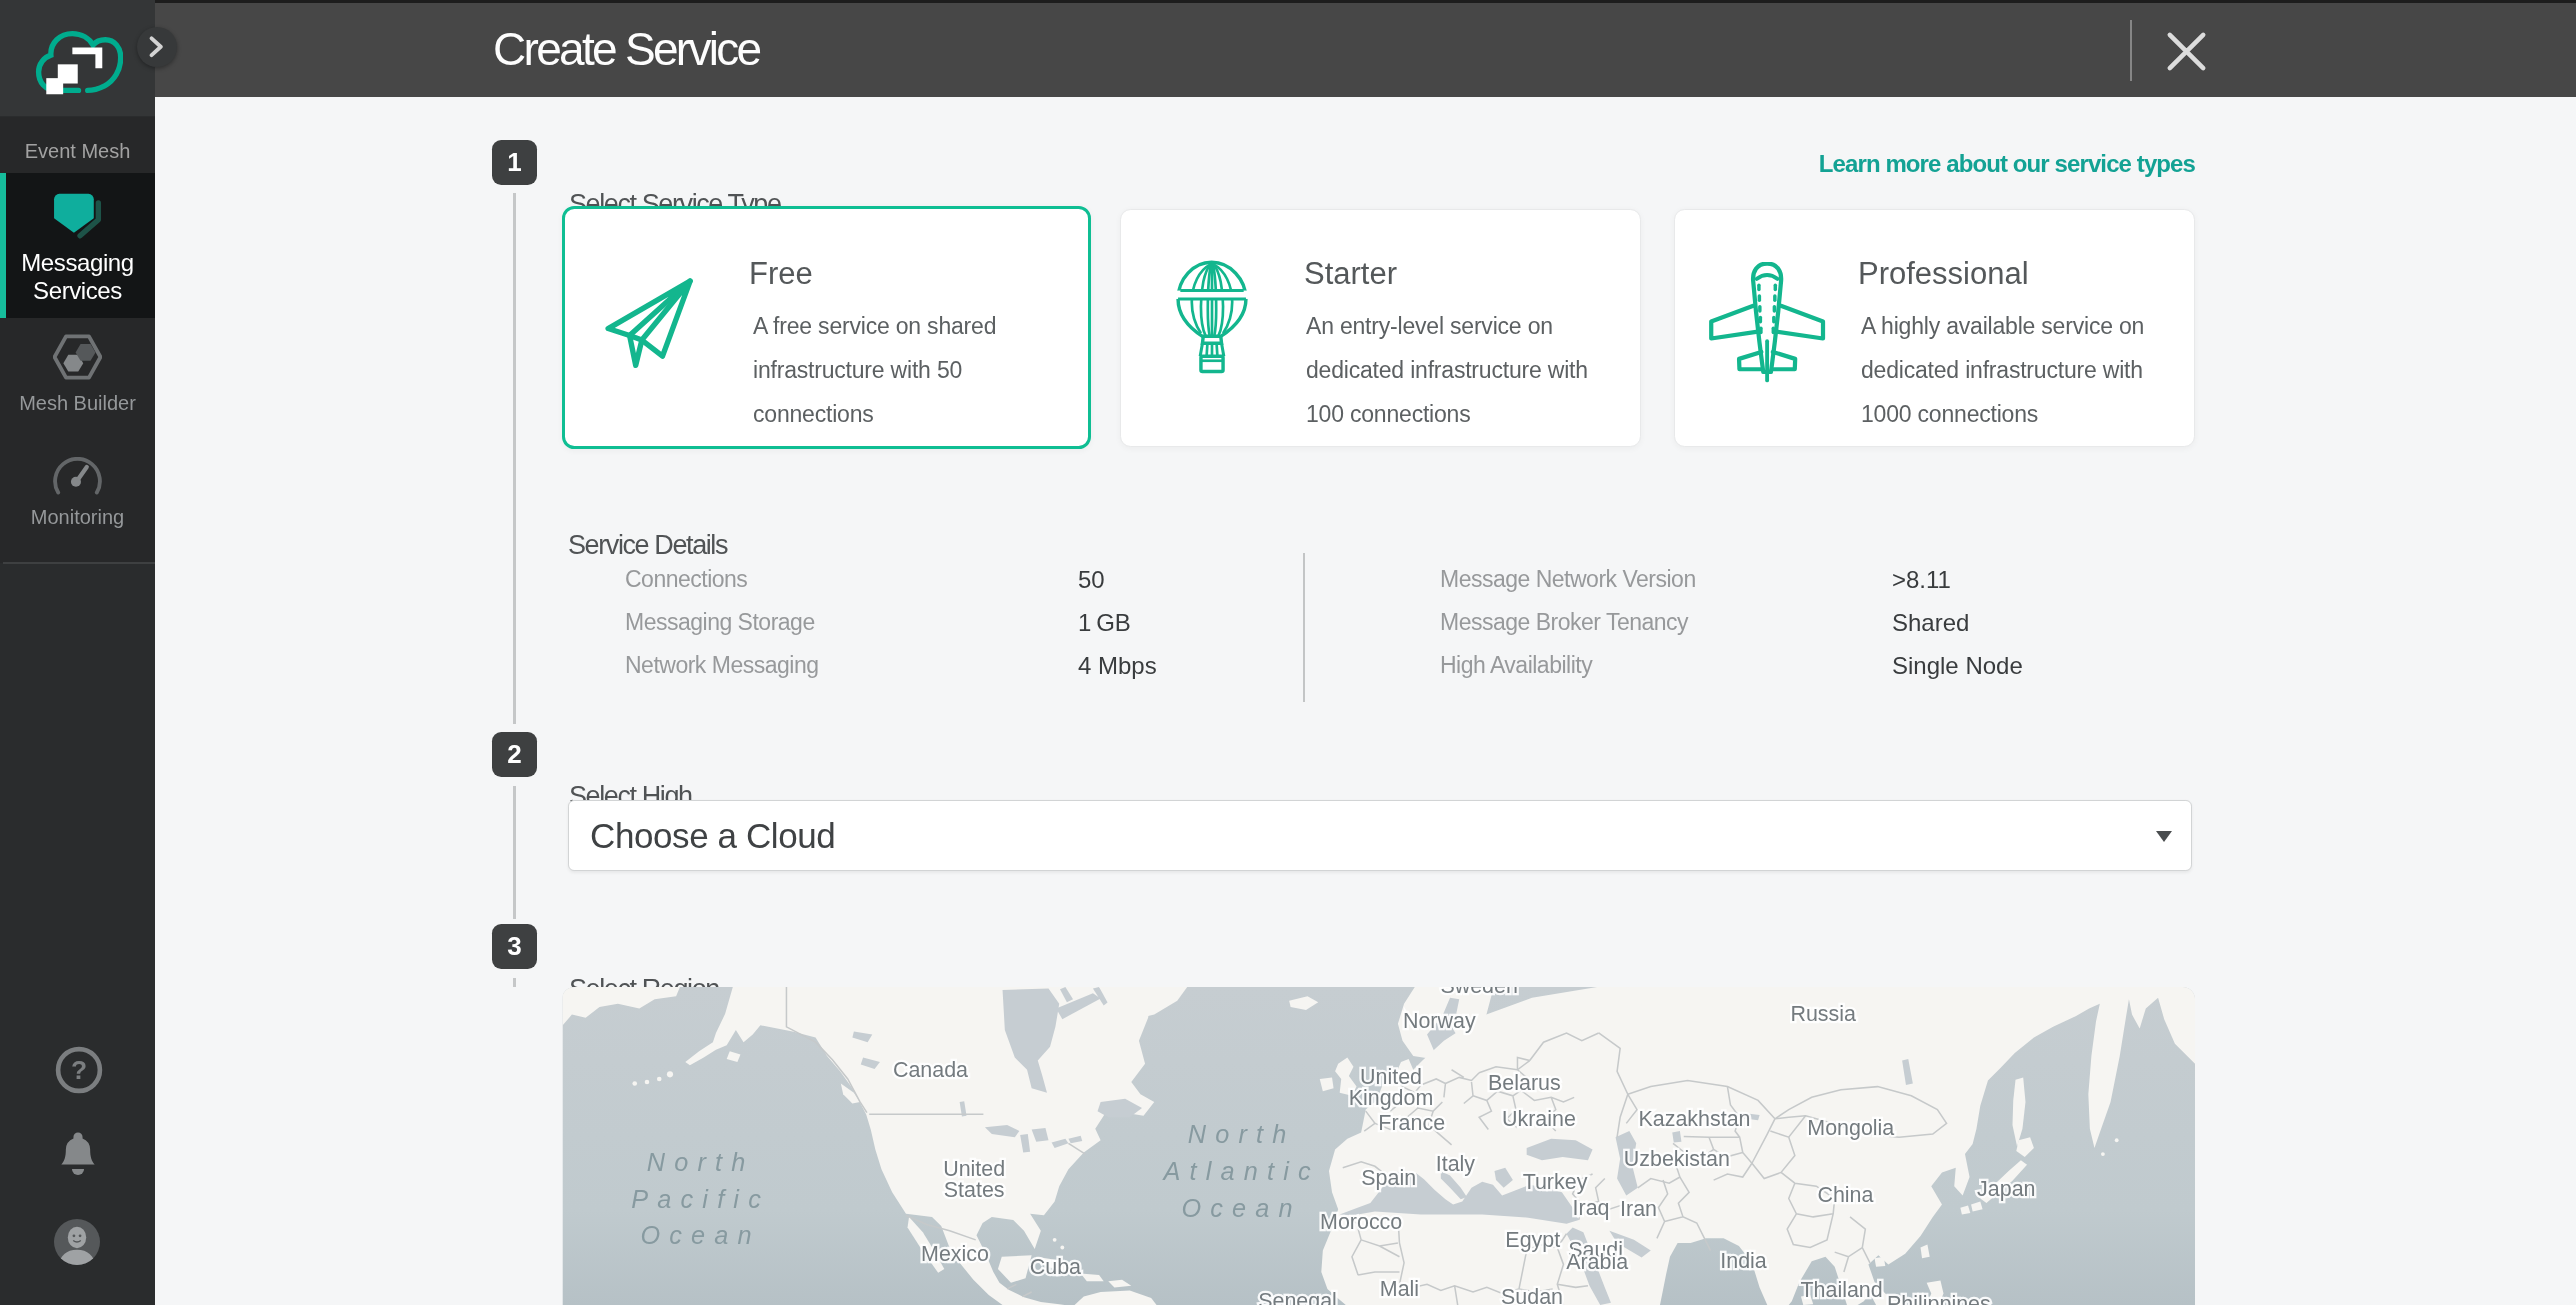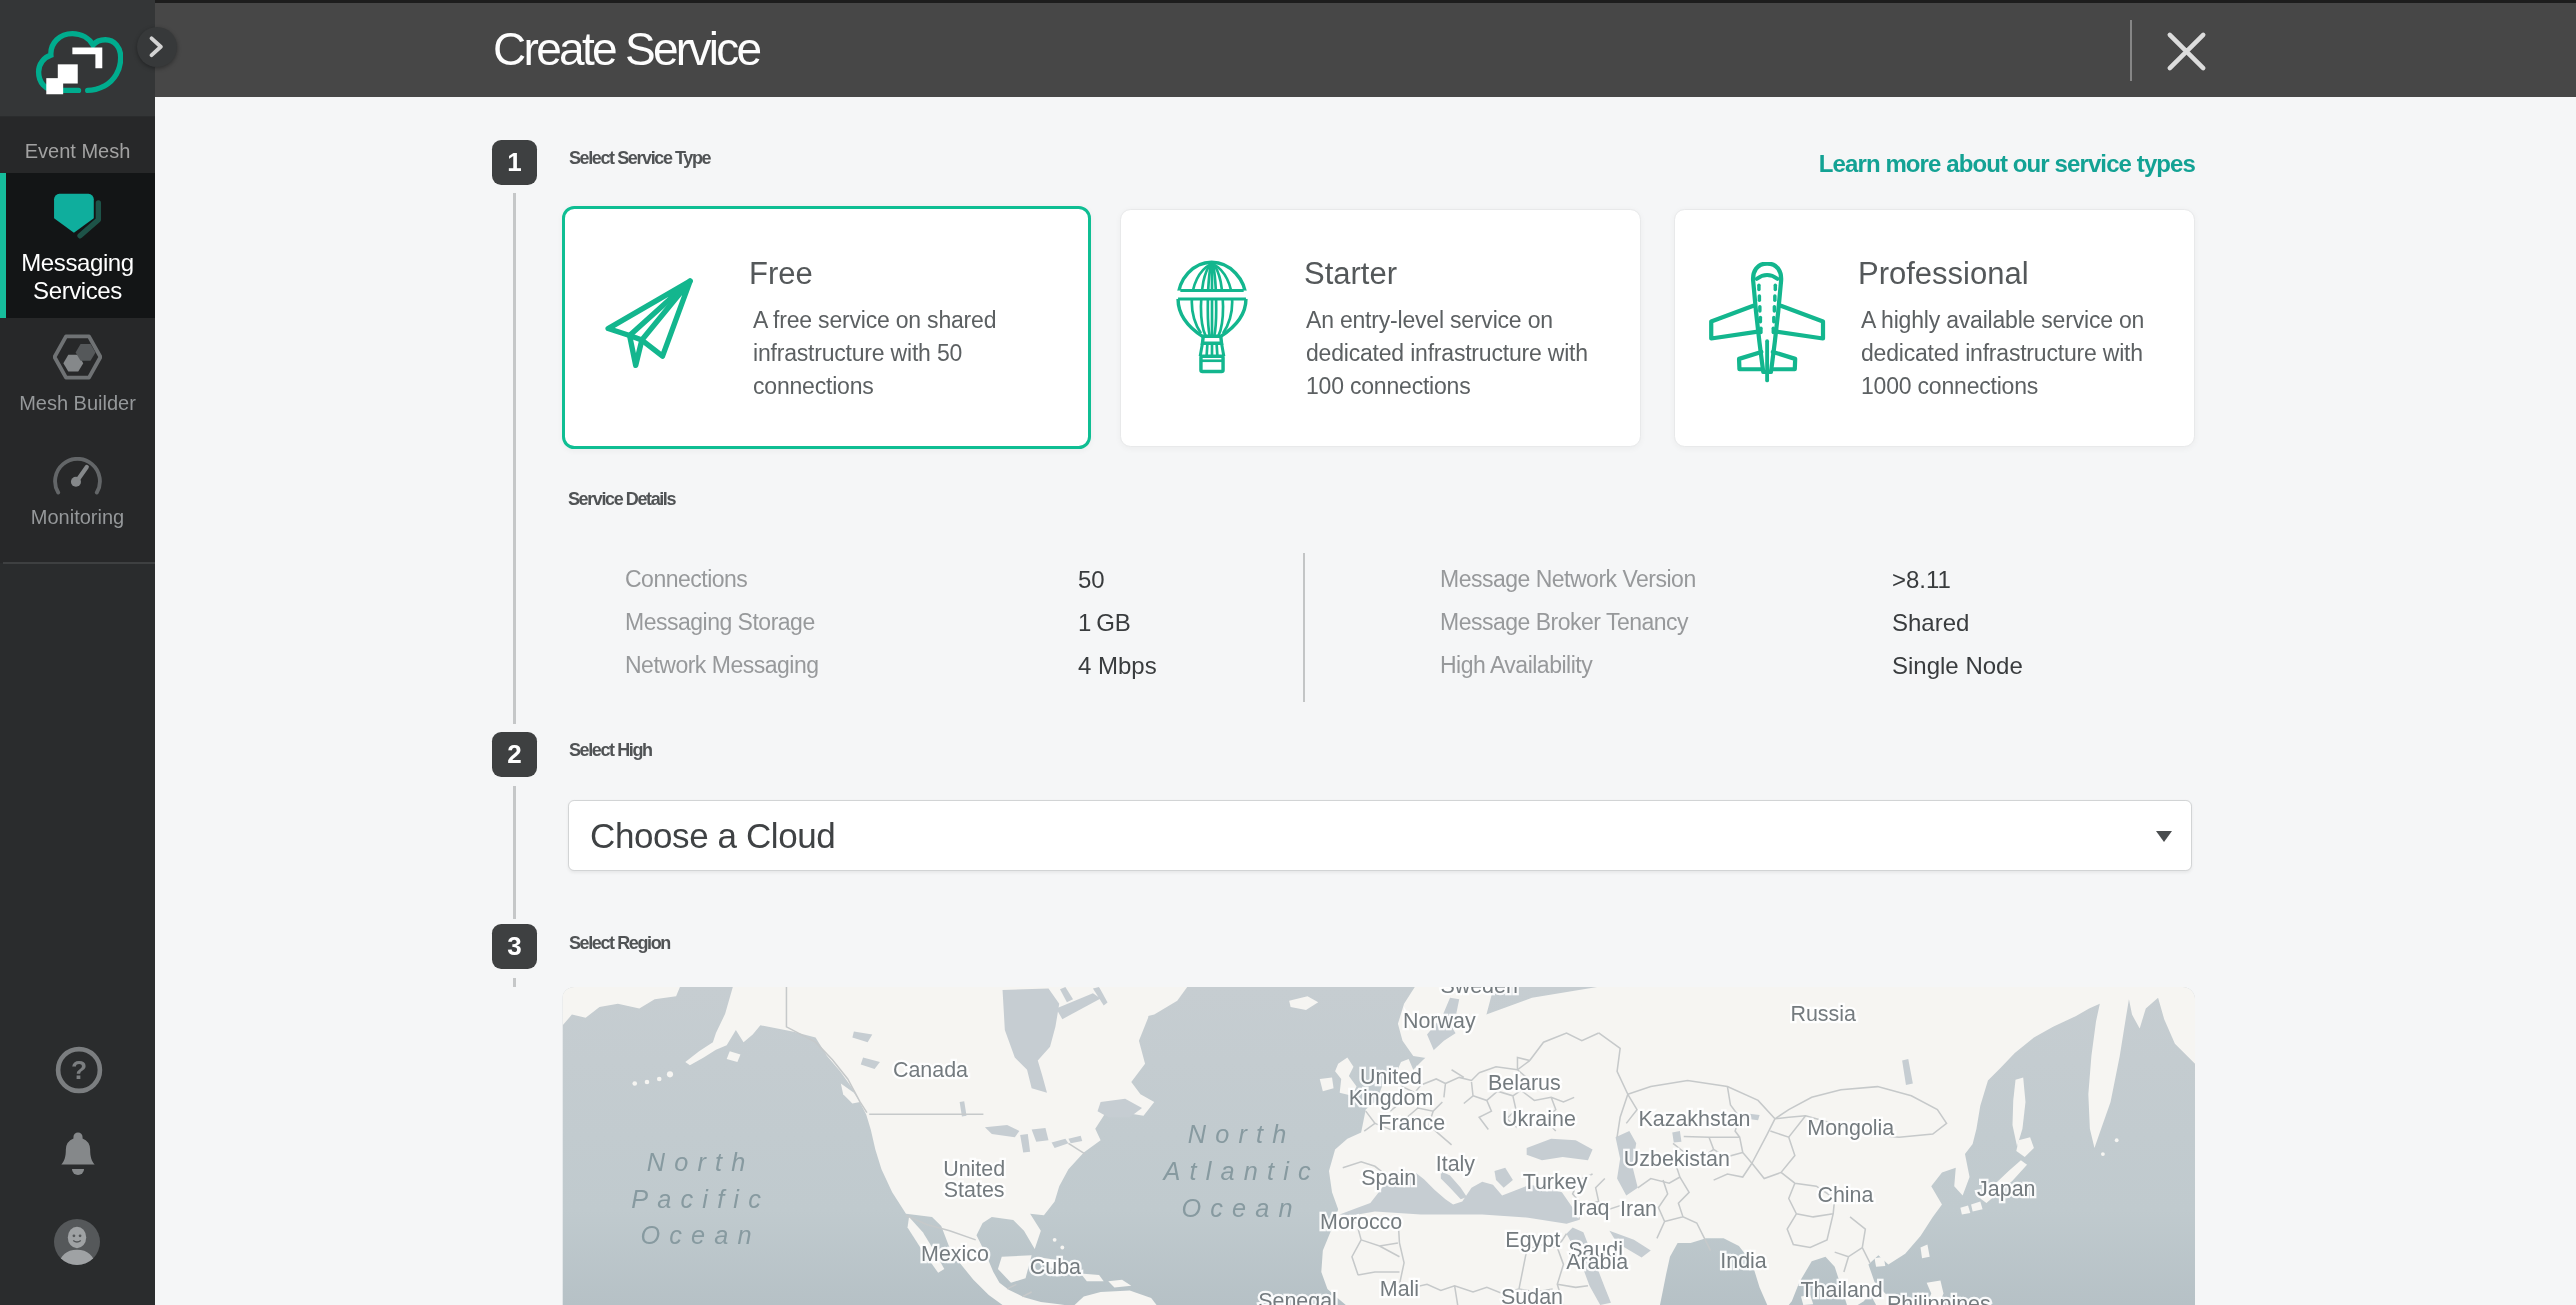--- a/index.html
+++ b/index.html
@@ -17,30 +17,30 @@
   #sepline { left:3.1px; top:562px; width:152px; height:1.5px; background:#3e4041; }
   .navlabel { width:155px; text-align:center; color:#a2a2a2; font-size:20px; }
   #eventmesh { top:140px;text-align:center; }
   #msblock { left:0; top:173px; width:155px; height:145px; background:#131516; }
   #msbar { left:0; top:173px; width:6.1px; height:145px; background:#16bd9c; }
   #mstext { top:249px; color:#fff; line-height:28px; font-size:24px; letter-spacing:-0.4px; }
   
   #collapse { left:137px; top:27px; width:40px; height:40px; border-radius:50%; background:#37393a; box-shadow:0 1.5px 4.6px rgba(0,0,0,.35); }
   
   .badge { width:45px; height:45px; border-radius:9.2px; background:#3e4041; color:#fff; font-size:26px; font-weight:bold; text-align:center; line-height:45px; }
-  .h1 { font-size:18px; font-weight:bold; color:#505355; letter-spacing:-1.4px; }
+  .h1 { font-size:27px; font-weight:normal; color:#505355; letter-spacing:-1.4px;margin-top:41px; }
   .connector { left:513px; width:3.1px; background:#c5c7c8; }
   #learnmore { top:150px; right:381px; font-size:24px; font-weight:bold; color:#13a294; letter-spacing:-0.9px; }
   
   .card { background:#fff; border-radius:10.7px; border:1.5px solid #e8e9ea; box-shadow:0 1.5px 6.1px rgba(0,0,0,.04); }
   #card1 { left:562px; top:206px; width:529px; height:243px; border:3.8px solid #0fbe93; border-radius:12.3px; }
   #card2 { left:1120px; top:209px; width:521px; height:238px; }
   #card3 { left:1674px; top:209px; width:521px; height:238px; }
   .ctitle { font-size:31px; color:#54585a; }
-  .cdesc { font-size:23px; line-height:33px; color:#5c6062; letter-spacing:-0.2px; }
+  .cdesc { font-size:23px; line-height:44px; color:#5c6062; letter-spacing:-0.2px; }
   
   #sdheading { left:568px; top:489px; }
   .dlabel { font-size:23px; color:#97999b; letter-spacing:-0.5px; }
   .dvalue { font-size:24px; color:#393c3e; }
   #ddivider { left:1303px; top:553px; width:1.5px; height:149px; background:#c3c5c6; }
   
   #dropdown { left:568px; top:800px; width:1624px; height:71px; background:#fff; border:1.5px solid #d2d4d5; border-radius:6.1px; box-shadow:0 1.5px 3.1px rgba(0,0,0,.06); }
   #ddtext { left:590px; top:800px; height:84px; line-height:71px; font-size:35px; letter-spacing:-0.4px; color:#3f4244; }
   #ddarrow { left:2156px; top:831px; width:0; height:0; border-left:8px solid transparent; border-right:8px solid transparent; border-top:11.5px solid #4a4d4f; }
   

